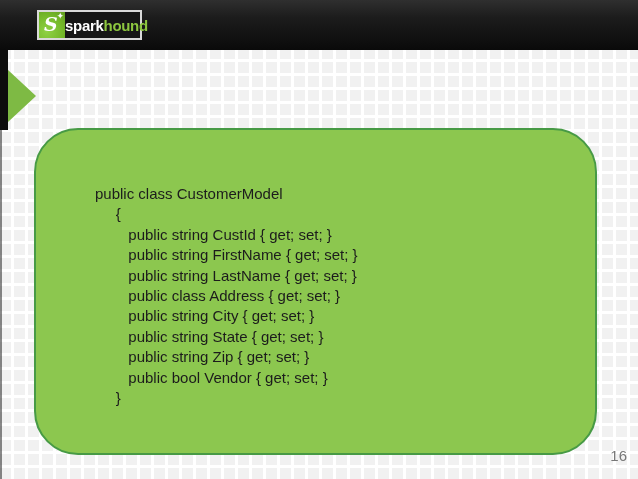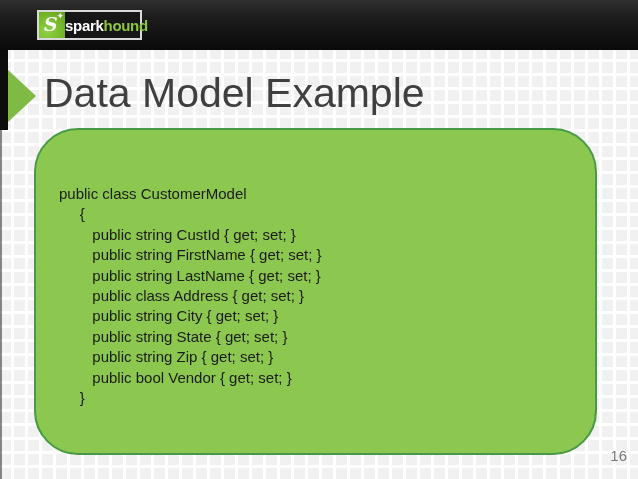--- a/index.html
+++ b/index.html
@@ -119,21 +119,21 @@
     border: 2px solid #479a45;
     border-radius: 44px;
   }
   .code-block {
     position: absolute;
     left: 23px; top: 54px;
     font-size: 15px;
     line-height: 20.4px;
     color: #1c1c1c;
   }
-  .code-line { white-space: pre; }
+  .code-line { white-space: pre; margin-left: 36px; }
 
   
   .page-number {
     position: absolute;
     right: 11px; bottom: 15px;
     font-size: 15px;
     color: #777777;
   }
 </style>
 </head>
@@ -149,21 +149,20 @@
       <div class="logo-square">
         <span class="logo-s">S</span>
         <span class="logo-star">✦</span>
       </div>
       <div class="logo-text"><span class="part1">spark</span><span class="part2">hound</span></div>
     </div>
   </div>
 
   <div class="chevron"></div>
 
-  <div class="title">Data Model Example</div>
 
   <div class="code-panel">
     <div class="code-block">
         <div class="code-line">public class CustomerModel</div>
         <div class="code-line">     {</div>
         <div class="code-line">        public string CustId { get; set; }</div>
         <div class="code-line">        public string FirstName { get; set; }</div>
         <div class="code-line">        public string LastName { get; set; }</div>
         <div class="code-line">        public class Address { get; set; }</div>
         <div class="code-line">        public string City { get; set; }</div>

